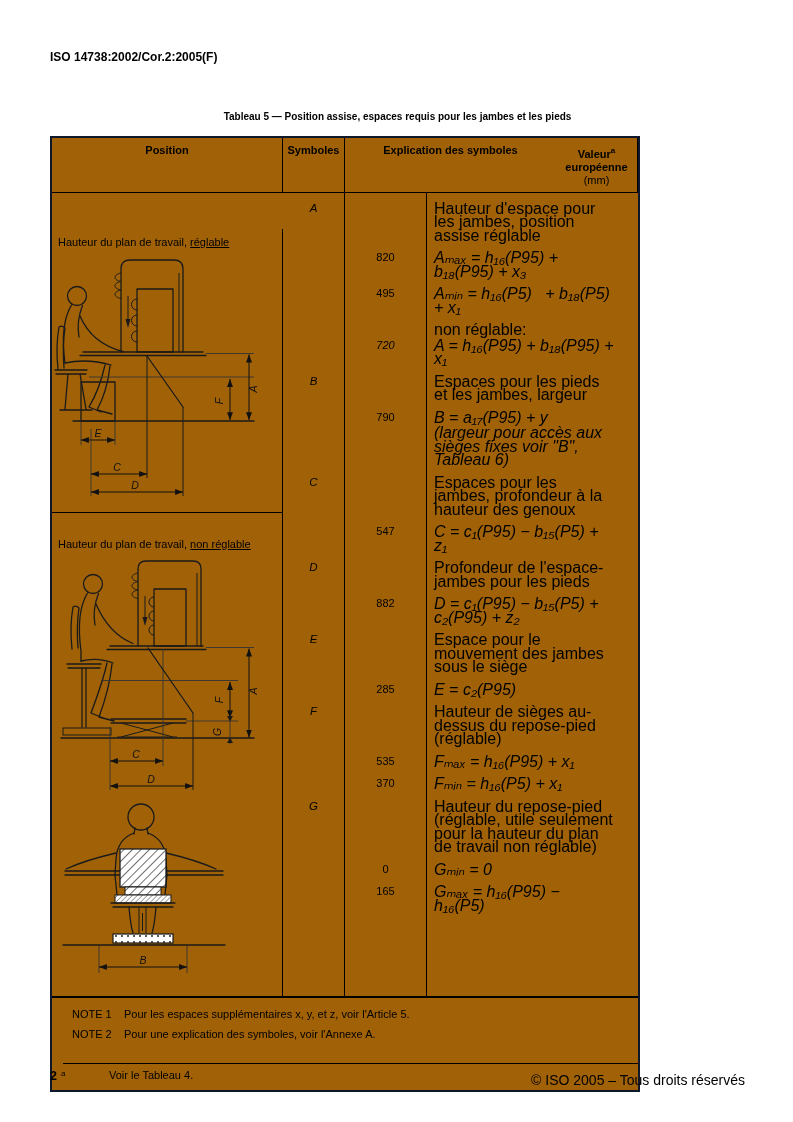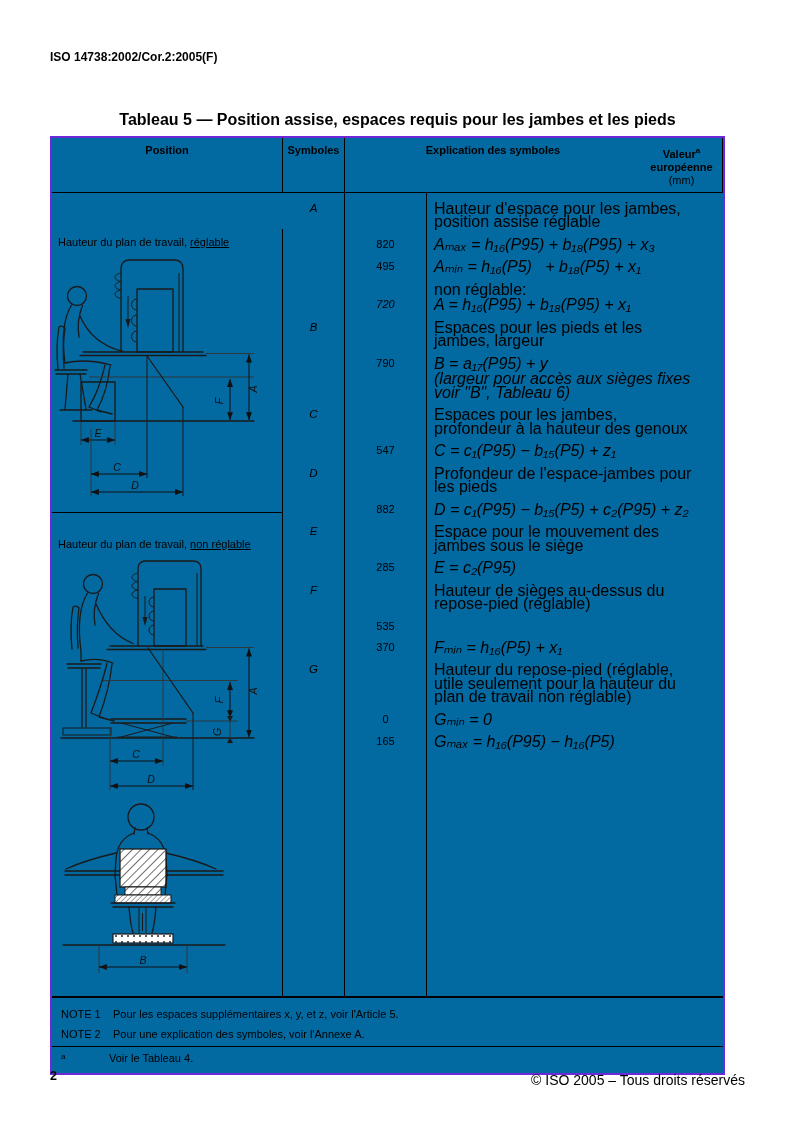--- a/index.html
+++ b/index.html
@@ -3,22 +3,22 @@
 <meta charset="utf-8">
 <style>
   html,body { margin:0; padding:0; }
   body {
     width:793px; height:1122px; position:relative;
     background:#ffffff; color:#000;
     font-family:"Liberation Sans","DejaVu Sans",sans-serif;
     -webkit-font-smoothing:antialiased;
   }
   .doc-ref { position:absolute; left:50px; top:50px; font-size:12px; font-weight:bold; }
-  .table-title { position:absolute; left:50px; top:111px; width:695px; text-align:center; font-weight:bold; font-size:16px; }
-  .doc-table { position:absolute; left:50px; top:136px; width:675px; box-sizing:border-box; border:2px solid #6d28d9; background:#0369a1; }
+  .table-title { position:absolute; left:50px; top:111px; width:695px; text-align:center; font-weight:bold; font-size:10px; }
+  .doc-table { position:absolute; left:50px; top:136px; width:590px; box-sizing:border-box; border:2px solid #0f172a; background:#a16207; }
 
   
   .thead { display:flex; align-items:stretch; border-bottom:1.5px solid #000; }
   .th { box-sizing:border-box; padding:6px 3px 5px; text-align:center; font-weight:bold; font-size:11px; line-height:13px; }
   .th-pos { width:231px; border-right:1px solid #000; }
   .th-sym { width:62px;  border-right:1px solid #000; }
   .th-val { width:82px;  border-right:1px solid #000; }
   .th-exp { flex:1; }
   .th-val .unit { font-weight:normal; }
   sup { font-size:8px; }
@@ -43,21 +43,21 @@
   .fig-label.second { border-top:1px solid #000; margin-top:5px; padding-top:25px; }
   svg.figure { display:block; margin:0 auto; }
   .ln   { stroke:#1a1a1a; stroke-width:1.3; fill:none; stroke-linecap:round; stroke-linejoin:round; }
   .ln2  { stroke:#1a1a1a; stroke-width:1; fill:none; }
   .thin { stroke:#333; stroke-width:0.9; fill:none; }
   .dim  { stroke:#111; stroke-width:1; fill:none; marker-start:url(#arr); marker-end:url(#arr); }
   .fillb{ fill:#1a1a1a; stroke:none; }
   .dl   { font-size:10.5px; font-style:italic; fill:#111; text-anchor:middle; }
 
   
-  .notes { border-bottom:1px solid #000; padding:2px 0 6px; }
+  .notes { border-bottom:1px solid #000; padding:2px 0 23px;margin-left:11px; }
   .note-row { display:flex; padding:8px 9px 0; font-size:11px; }
   .note-label { width:52px; flex:none; }
   .note-text { flex:1; }
   .footnote { display:flex; padding:5px 9px 8px; font-size:11px; }
   .fn-label { width:48px; flex:none; }
 
   .page-num { position:absolute; left:50px; top:1069px; font-size:12.5px; font-weight:bold; }
   .copyright { position:absolute; right:48px; top:1072px; font-size:14px; }
 </style>
 </head>
@@ -299,20 +299,21 @@
     <div class="c-exp">E = c₂(P95)</div>
   </div>
         <div class="entry">
     <div class="c-sym">F</div>
     <div class="c-val"></div>
     <div class="c-exp">Hauteur de sièges au-dessus du repose-pied (réglable)</div>
   </div>
         <div class="entry formula">
     <div class="c-sym"></div>
     <div class="c-val">535</div>
+    <div class="c-exp">Fₘₐₓ = h₁₆(P95) + x₁</div>
   </div>
         <div class="entry formula">
     <div class="c-sym"></div>
     <div class="c-val">370</div>
     <div class="c-exp">Fₘᵢₙ = h₁₆(P5) + x₁</div>
   </div>
         <div class="entry">
     <div class="c-sym">G</div>
     <div class="c-val"></div>
     <div class="c-exp">Hauteur du repose-pied (réglable, utile seulement pour la hauteur du plan de travail non réglable)</div>

